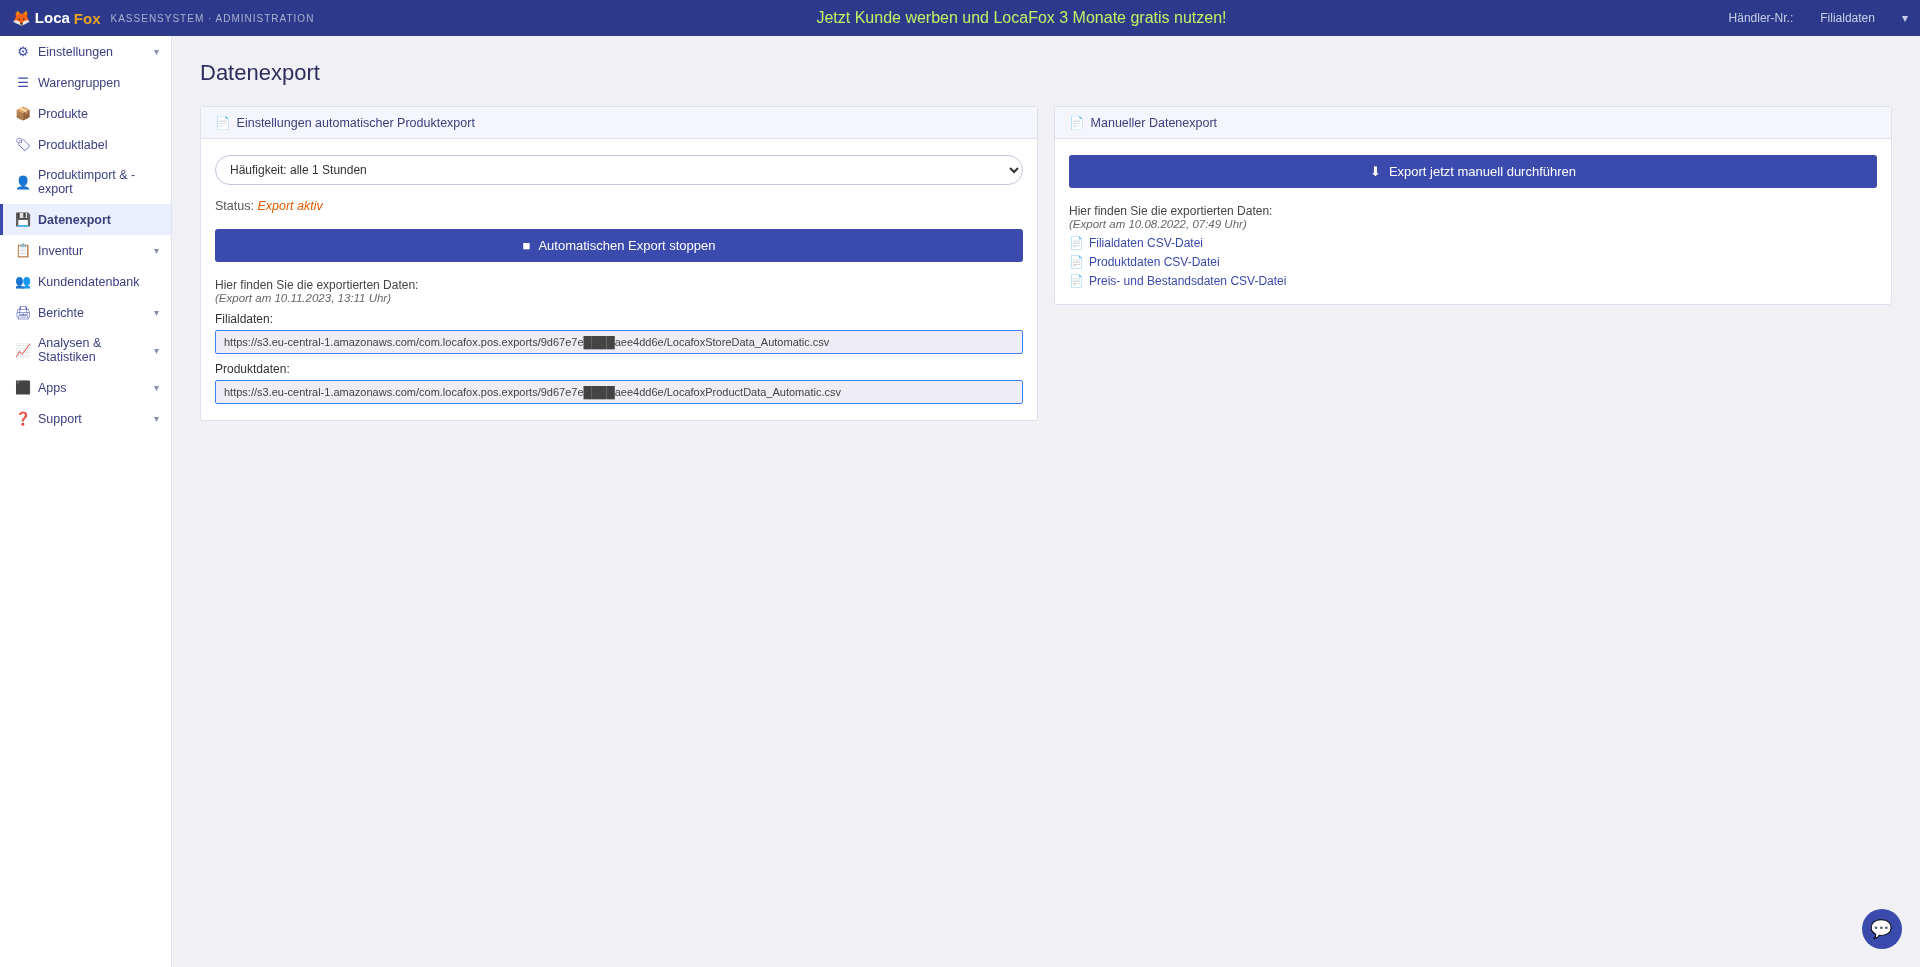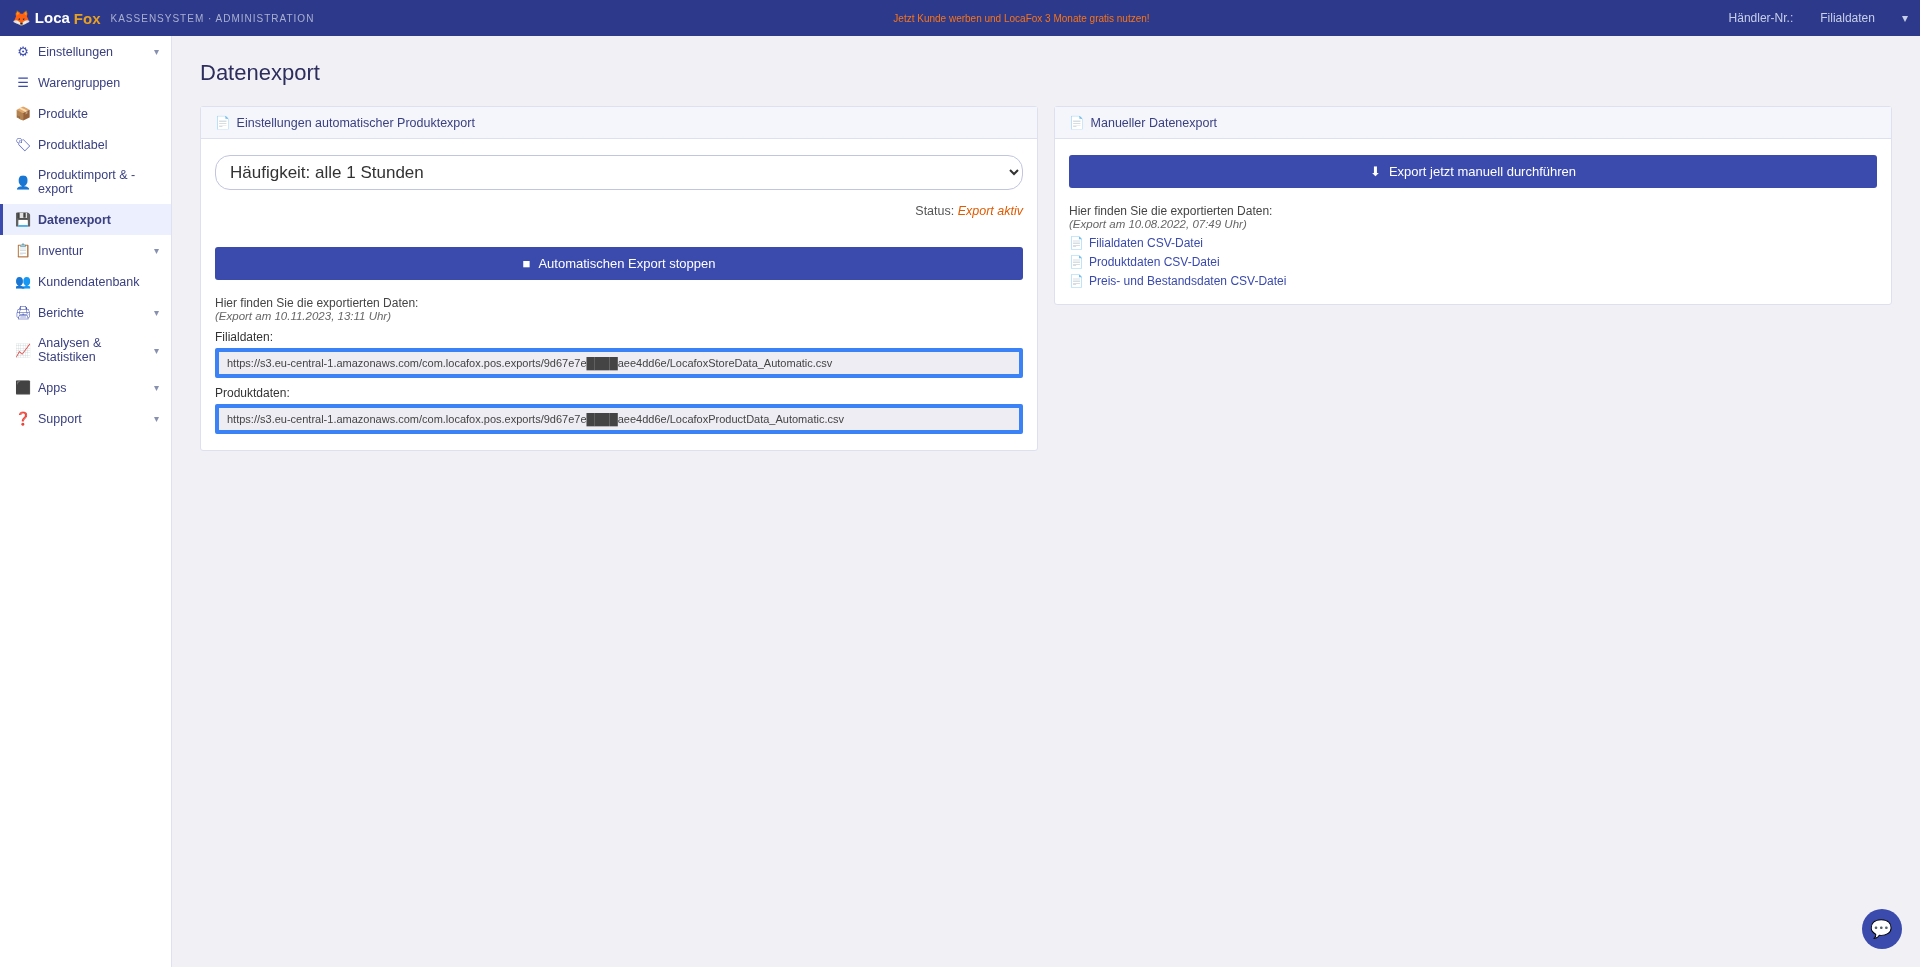--- a/index.html
+++ b/index.html
@@ -15,21 +15,21 @@
       justify-content: space-between;
       padding: 0 12px;
       position: fixed;
       top: 0; left: 0; right: 0;
       z-index: 100;
     }
     .topbar-left { display: flex; align-items: center; gap: 10px; }
     .topbar-logo { font-weight: bold; font-size: 15px; color: white; display: flex; align-items: flex-end; gap: 4px; }
     .topbar-logo span.fox { color: #e8a020; }
     .topbar-subtitle { font-size: 10px; color: #aab0d0; letter-spacing: 1px; text-transform: uppercase; }
-    .topbar-center { font-size: 10px; color: #f97316; }
+    .topbar-center { font-size: 16px; color: #bef264; }
     .topbar-right { display: flex; align-items: center; gap: 27px; font-size: 12px; color: #c8cfe8; }
 
     
     .sidebar {
       position: fixed;
       top: 36px;
       left: 0;
       width: 172px;
       bottom: 0;
       background: #fff;
@@ -89,32 +89,32 @@
       gap: 6px;
     }
     .panel-body { padding: 16px 14px; }
 
     
     .frequency-select {
       width: 100%;
       padding: 6px 10px;
       border: 1px solid #c0c5e0;
       border-radius: 15px;
-      font-size: 17px;
+      font-size: 12px;
       color: #333;
       background: #fff;
       margin-bottom: 14px;
     }
 
     
     .status-line {
-      text-align: right;
+      text-align: left;
       font-size: 12.5px;
       color: #555;
-      margin-bottom: 29px;
+      margin-bottom: 16px;
     }
     .status-line .status-value { color: #e05a00; font-style: italic; }
 
     
     .btn-primary {
       display: flex;
       align-items: center;
       justify-content: center;
       gap: 8px;
       width: 100%;
@@ -134,21 +134,21 @@
       color: #444;
       margin-bottom: 6px;
     }
     .export-info-italic { font-style: italic; color: #666; font-size: 11.5px; }
 
     
     .url-section { margin-top: 8px; }
     .url-label { font-size: 12px; color: #333; margin-bottom: 4px; }
     .url-box {
       background: #ededf3;
-      border: 4px solid #3b82f6;
+      border: 1px solid #3b82f6;
       border-radius: 2px;
       padding: 5px 8px;
       font-size: 11px;
       color: #444;
       word-break: break-all;
       white-space: nowrap;
       overflow: hidden;
       text-overflow: ellipsis;
     }
 

